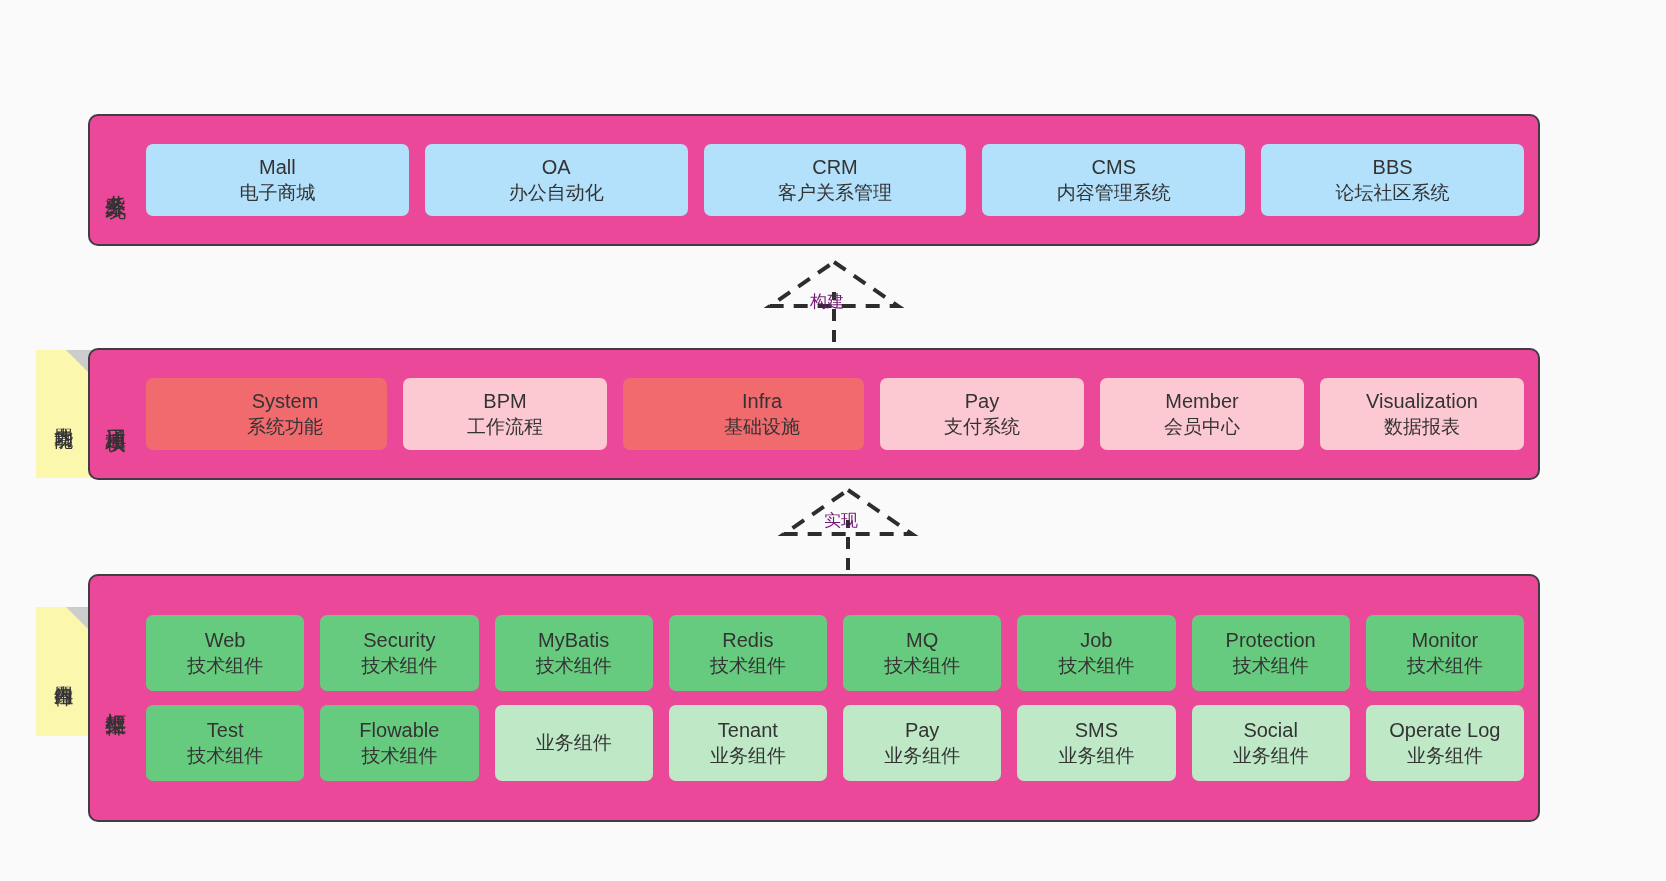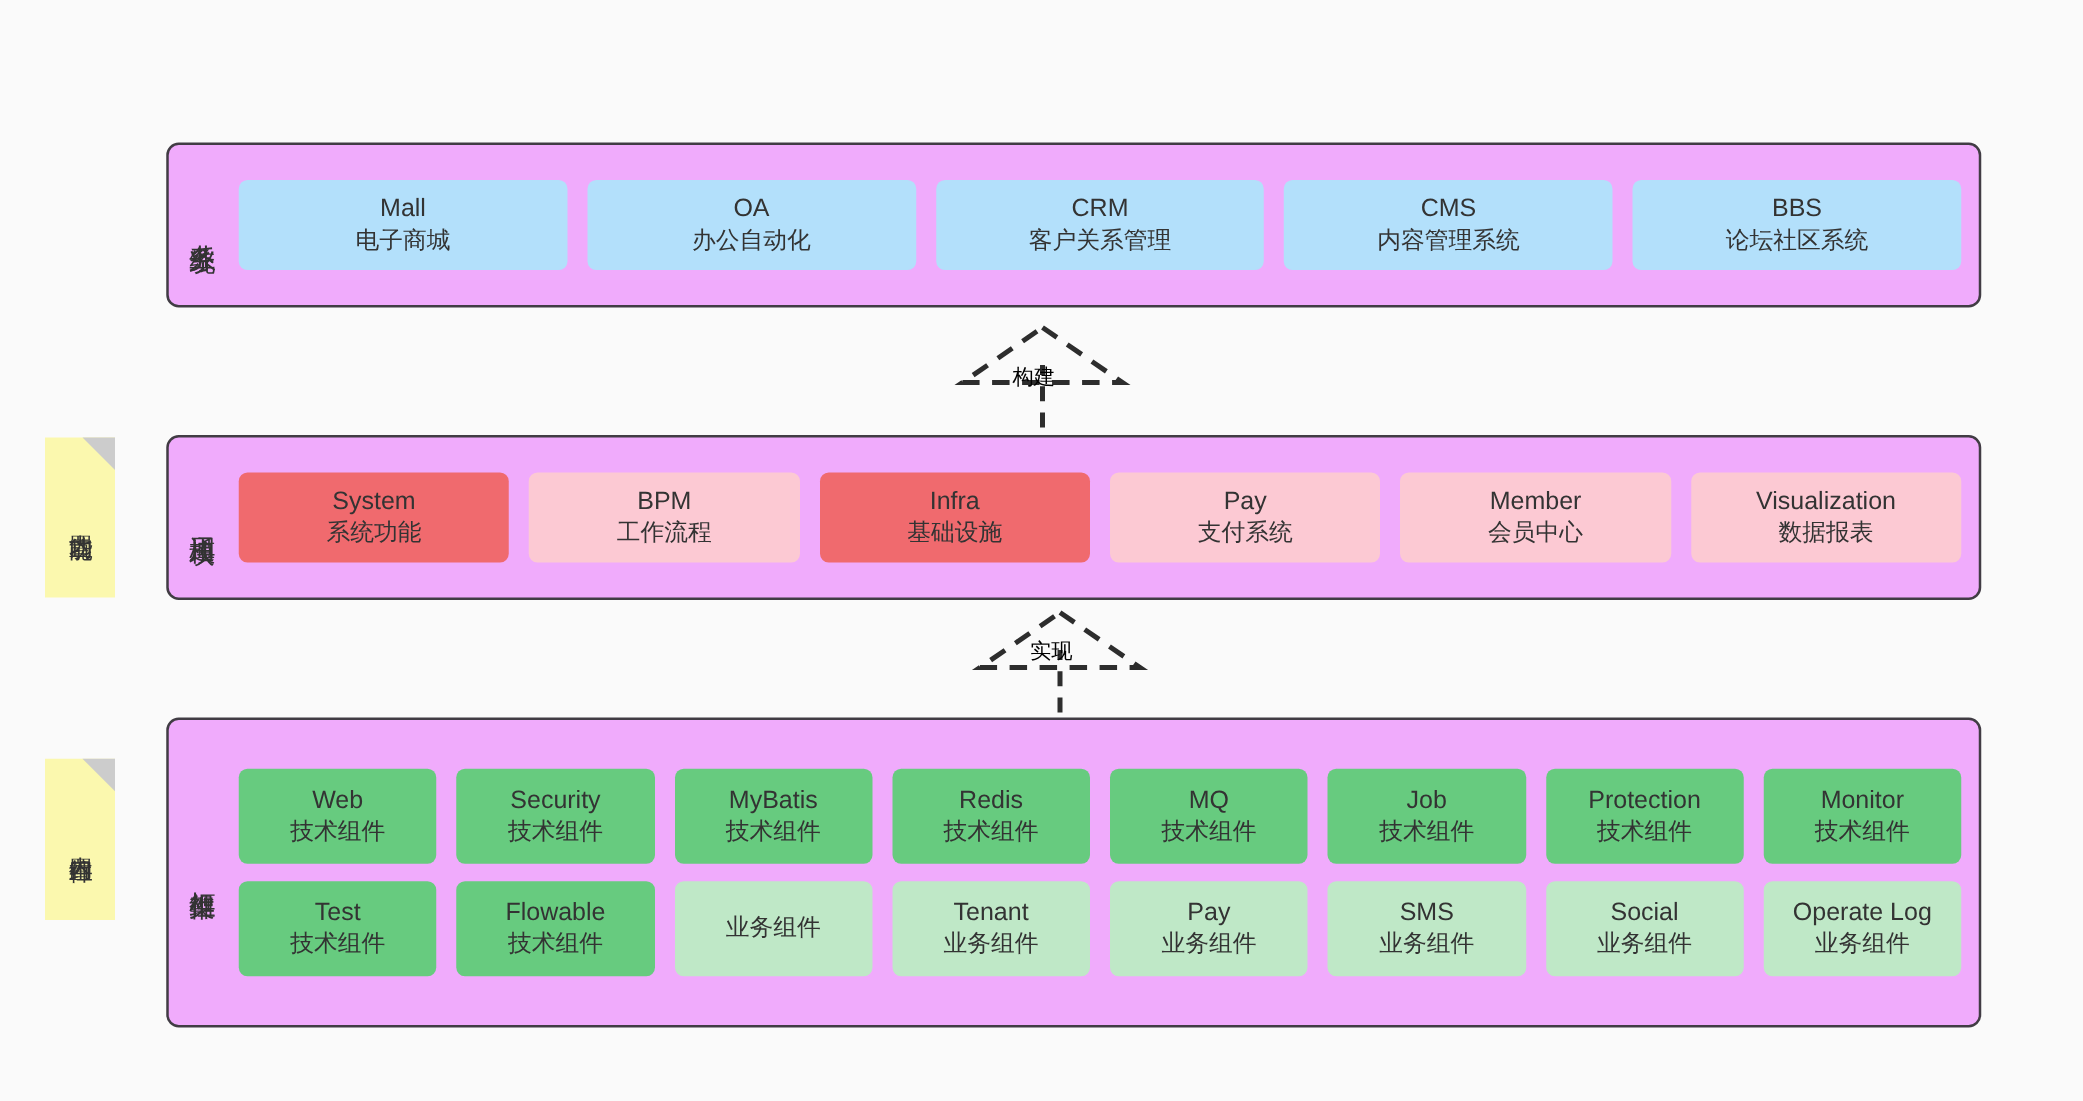--- a/index.html
+++ b/index.html
@@ -21,27 +21,26 @@
     position: relative;
     width: 1666px;
     height: 881px;
     background: #fafafa;
   }
 
   
   .layer {
     position: absolute;
     box-sizing: border-box;
-    background: #f0abfc;
+    background: #ec4899;
     border: 2px solid #413c44;
     border-radius: 10px;
     display: flex;
     flex-direction: row;
     align-items: stretch;
-    margin-left: 45px;
   }
 
   
   .layer-title {
     flex: 0 0 auto;
     width: 52px;
     display: flex;
     align-items: center;
     justify-content: center;
     font-size: 21px;
@@ -88,21 +87,21 @@
     white-space: nowrap;
   }
   .card .name.wrap { white-space: normal; }
   .card .sub {
     font-size: 19px;
     white-space: nowrap;
   }
 
   
   .c-blue       { background: #b3e0fb; }
-  .c-red        { background: #f06a6e; }
+  .c-red        { background: #f06a6e; padding-left: 43px; }
   .c-pink       { background: #fcc9d3; }
   .c-green      { background: #67cb7f; }
   .c-green-soft { background: #bfe8c7; }
 
   
   #band-business  { left: 88px;  top: 114px; width: 1452px; height: 132px; }
   #band-common    { left: 88px;  top: 348px; width: 1452px; height: 132px; }
   #band-framework { left: 88px;  top: 574px; width: 1452px; height: 248px; }
 
   #band-business .card,
@@ -142,21 +141,21 @@
   .arrow-svg {
     position: absolute;
     overflow: visible;
   }
   #arrow-build   { left: 744px; top: 258px; }
   #arrow-realize { left: 758px; top: 486px; }
 
   .arrow-label {
     position: absolute;
     font-size: 17px;
-    color: #000000;
+    color: #701a75;
     background: transparent;
     white-space: nowrap;
     user-select: none;
   }
   #label-build   { left: 810px; top: 290px; }
   #label-realize { left: 824px; top: 509px; }
 </style>
 </head>
 <body>
 

